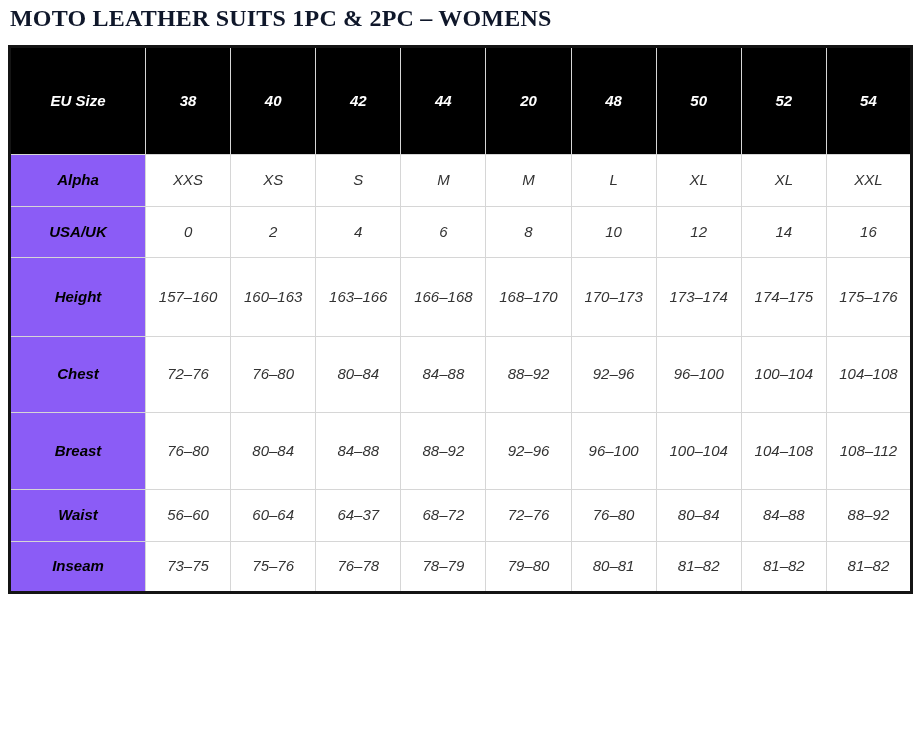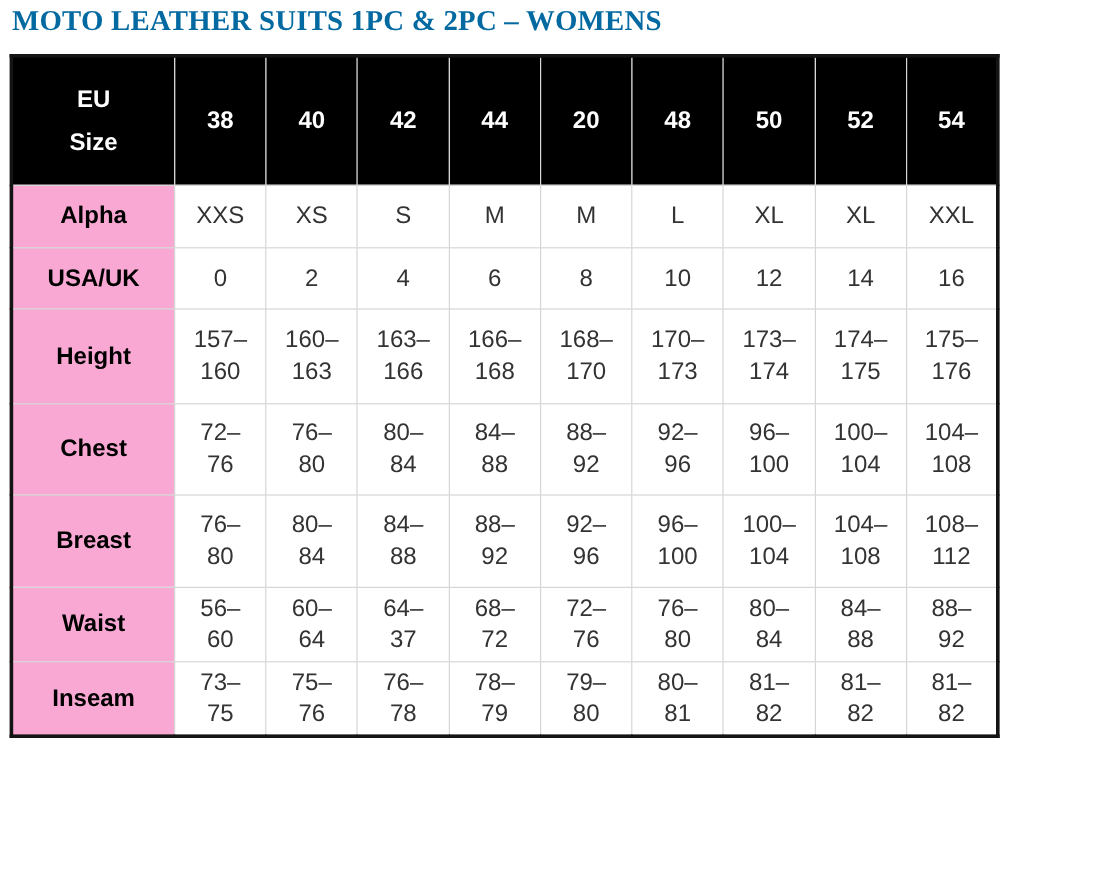--- a/index.html
+++ b/index.html
@@ -14,31 +14,32 @@
     box-sizing: border-box;
     padding: 2px 2px 0 8px;
     background: #ffffff;
     overflow: hidden;
   }
   .page-title {
     font-family: "Liberation Serif", serif;
     font-weight: 700;
     font-size: 24px;
     line-height: 1.2;
-    color: #0369a1;
+    color: #0f172a;
     margin: 2px 0 12px 2px;
     letter-spacing: 0.2px;
   }
   table.size-table {
     border-collapse: collapse;
     table-layout: fixed;
-    width: 825px;
+    width: 905px;
     border: 3px solid #141414;
-    font-size: 20px;
+    font-size: 15px;
     color: #333333;
+    font-style: italic;
   }
   table.size-table th, table.size-table td {
     border: 1px solid #d6d6d6;
     text-align: center;
     vertical-align: middle;
     padding: 4px 12px;
     line-height: 1.32;
     overflow-wrap: break-word;
   }
   
@@ -52,21 +53,21 @@
   thead th.row-label { width: 110px; }
   .eu-size-label {
     display: inline-block;
     max-width: 62px;
     line-height: 1.8;
   }
   
   tbody th.row-label {
     font-weight: 700;
     color: #000000;
-    background: #f9a8d4;
+    background: #8b5cf6;
     padding: 4px 6px;
   }
   tbody td { background: #ffffff; }
   tbody tr { height: 52px; }
   tbody tr:nth-child(2) { height: 51px; }
   tbody tr:nth-child(3) { height: 79px; }
   tbody tr:nth-child(4) { height: 76px; }
   tbody tr:nth-child(5) { height: 77px; }
   tbody tr:nth-child(7) { height: 51px; margin-top: 36px; }
   tbody tr:nth-child(8) { height: 75px; }

